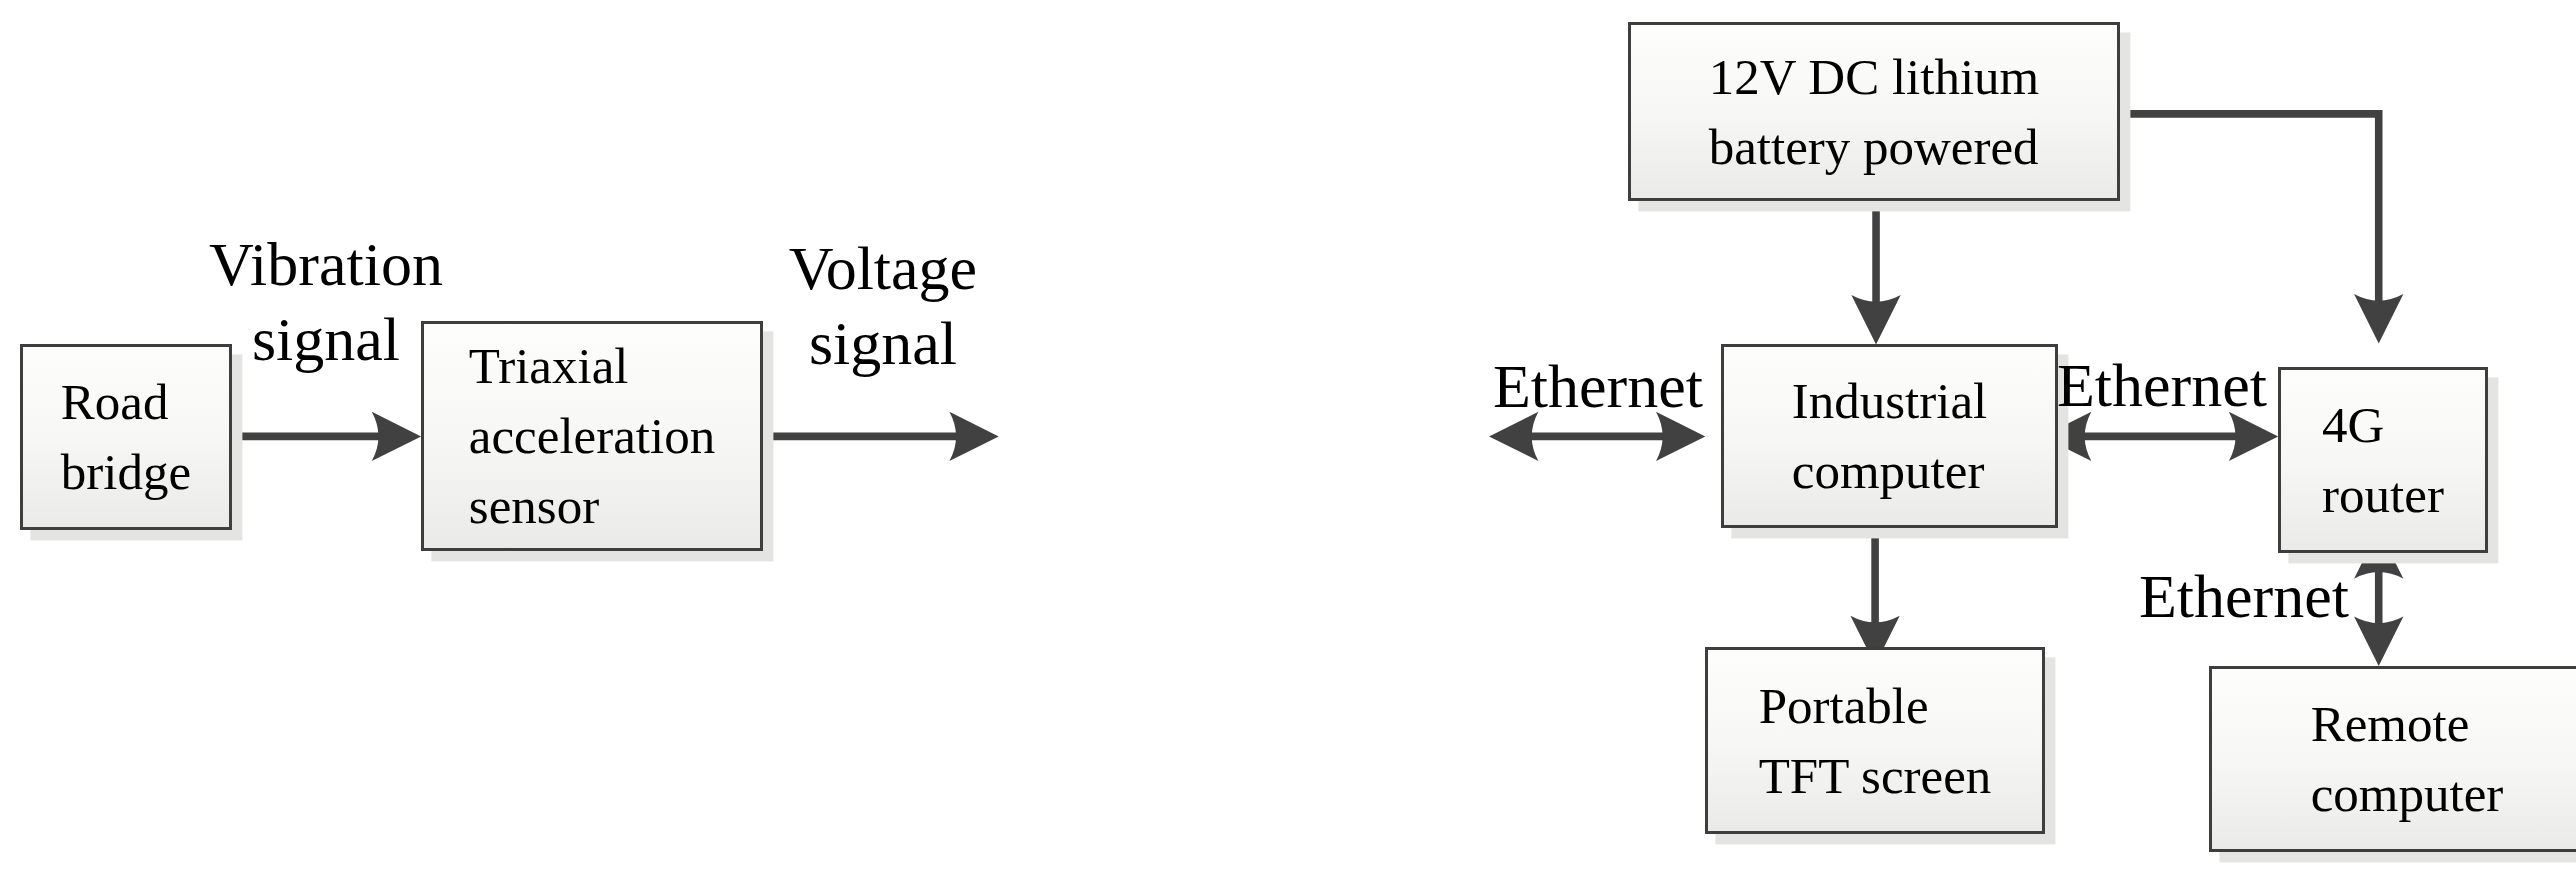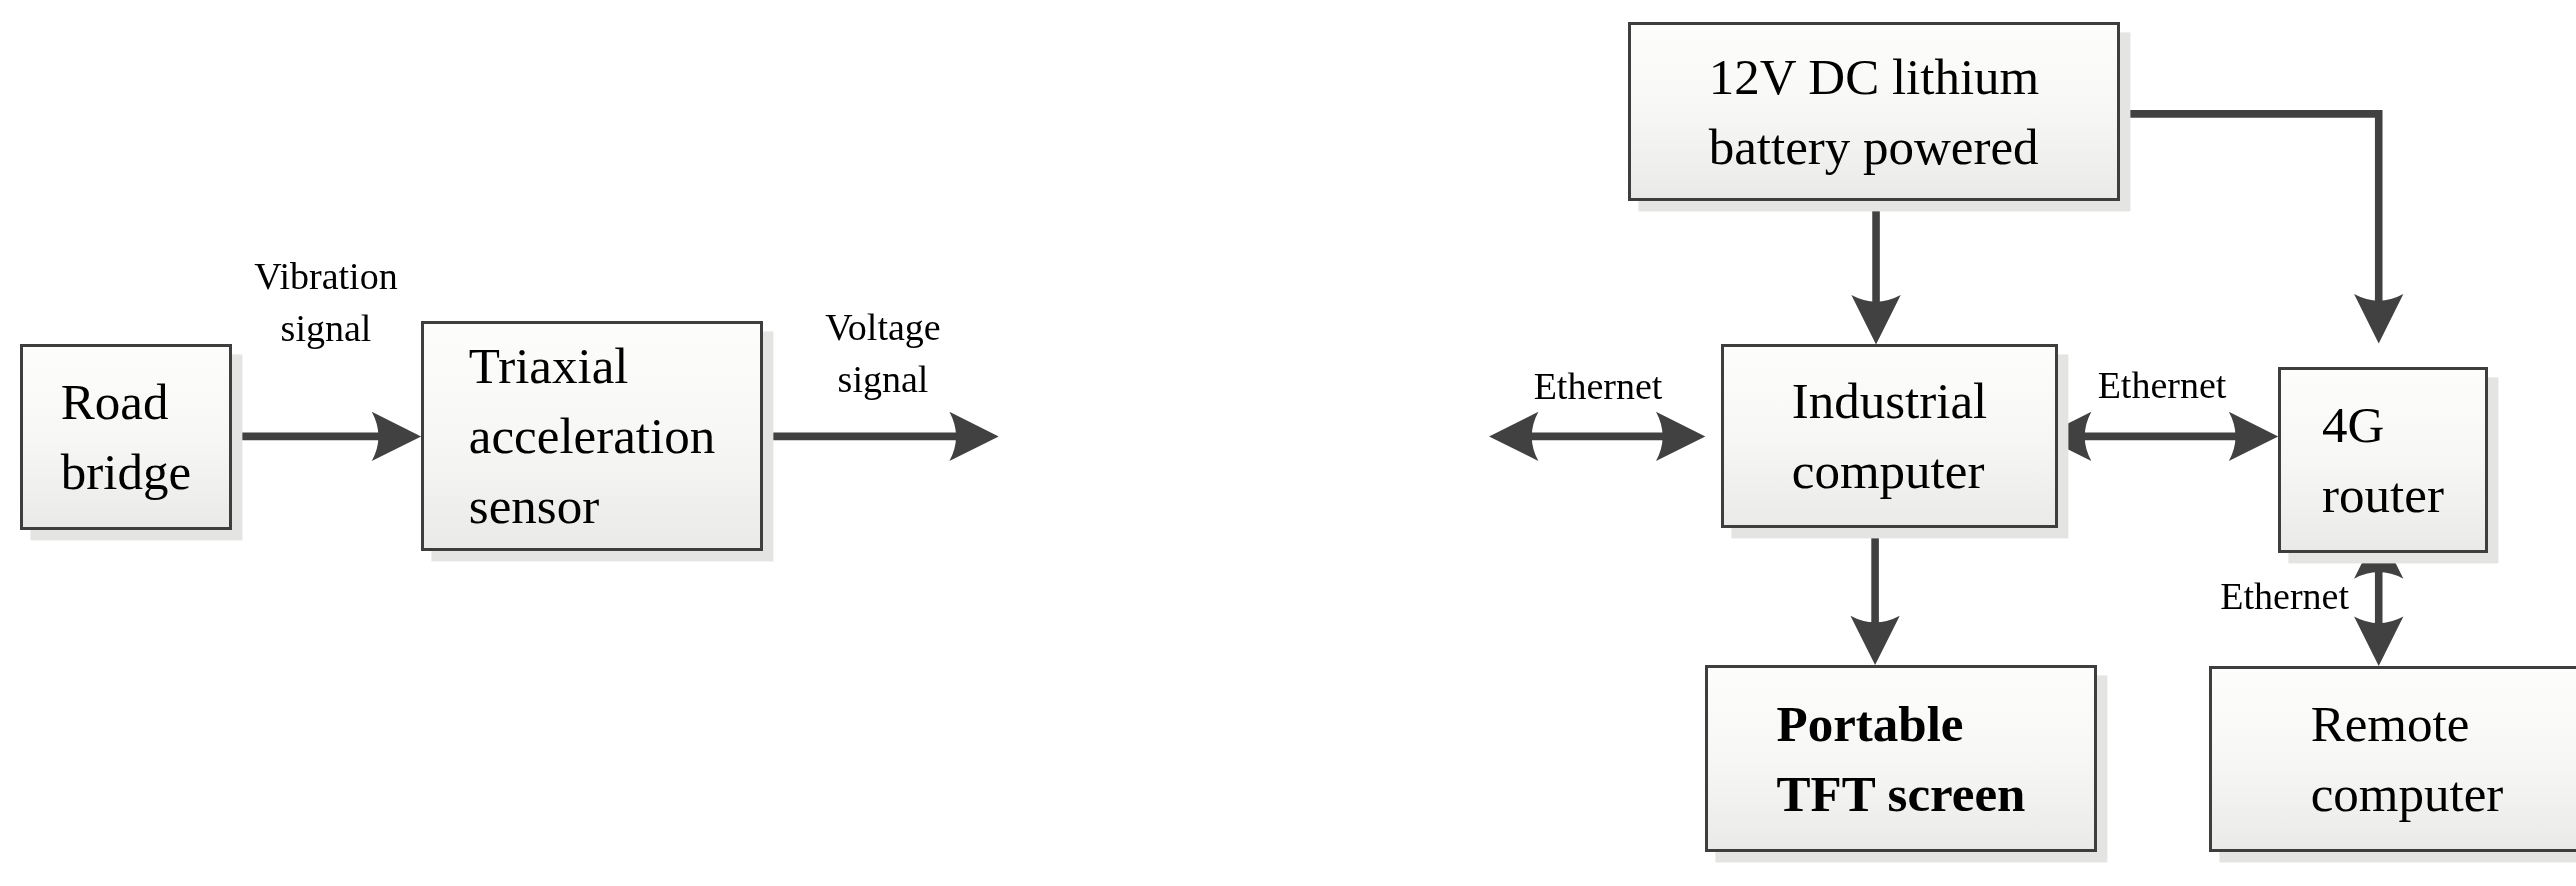--- a/index.html
+++ b/index.html
@@ -22,22 +22,22 @@
     display:flex;
     align-items:center;
     justify-content:center;
     text-align:left;
     font-size:51px;
     line-height:70px;
     white-space:pre-line;
   }
   .edge-label{
     position:absolute;
-    font-size:38px;
-    line-height:52px;
+    font-size:62px;
+    line-height:75px;
     text-align:center;
     white-space:pre-line;
     transform:translate(-50%,-50%);
   }
   .edge-label.right-anchored{
     transform:translateY(-50%);
     text-align:right;
   }
   .shaft{stroke:#414141;stroke-width:8;fill:none;}
   .round{stroke-linecap:round;}
@@ -104,30 +104,30 @@
 
   <div class="box" style="left:1628px;top:22px;width:492px;height:179px;">12V DC lithium
 battery powered</div>
 
   <div class="box" style="left:1705px;top:344px;width:337px;height:184px;margin-left:16px;">Industrial
 computer</div>
 
   <div class="box" style="left:2278px;top:343px;width:210px;height:186px;margin-top:24px;">4G
 router</div>
 
-  <div class="box" style="left:1705px;top:665px;width:392px;height:187px;font-weight:bold;">Portable
+  <div class="box" style="left:1705px;top:647px;width:340px;height:187px;">Portable
 TFT screen</div>
 
   <div class="box" style="left:2209px;top:666px;width:396px;height:186px;">Remote
 computer</div>
 
   <div class="edge-label" style="left:326px;top:302px;">Vibration
 signal</div>
 
-  <div class="edge-label" style="left:883px;top:306px;margin-top:47px;">Voltage
+  <div class="edge-label" style="left:883px;top:306px;">Voltage
 signal</div>
 
   <div class="edge-label" style="left:1598px;top:386px;">Ethernet</div>
 
   <div class="edge-label" style="left:2162px;top:385px;">Ethernet</div>
 
   <div class="edge-label right-anchored" style="right:227px;top:596px;">Ethernet</div>
 
 </div>
 

